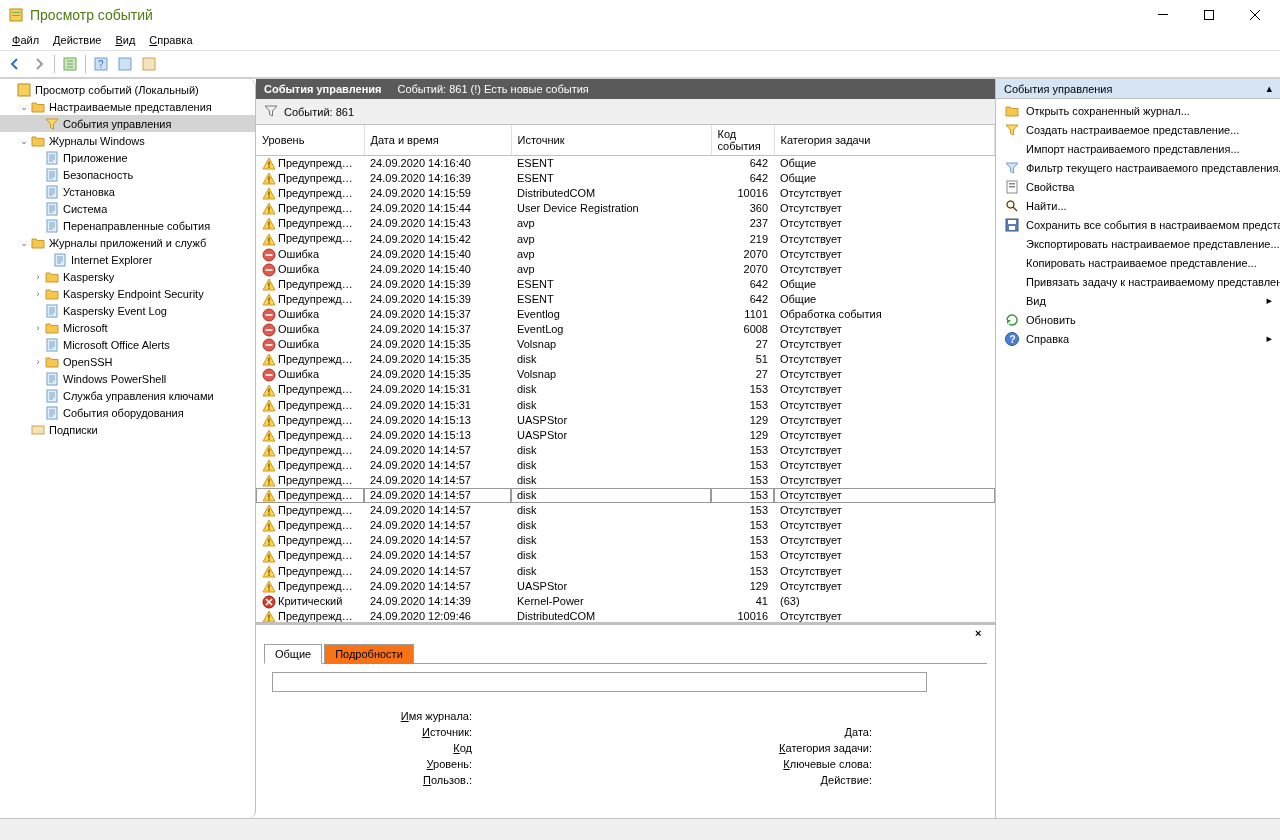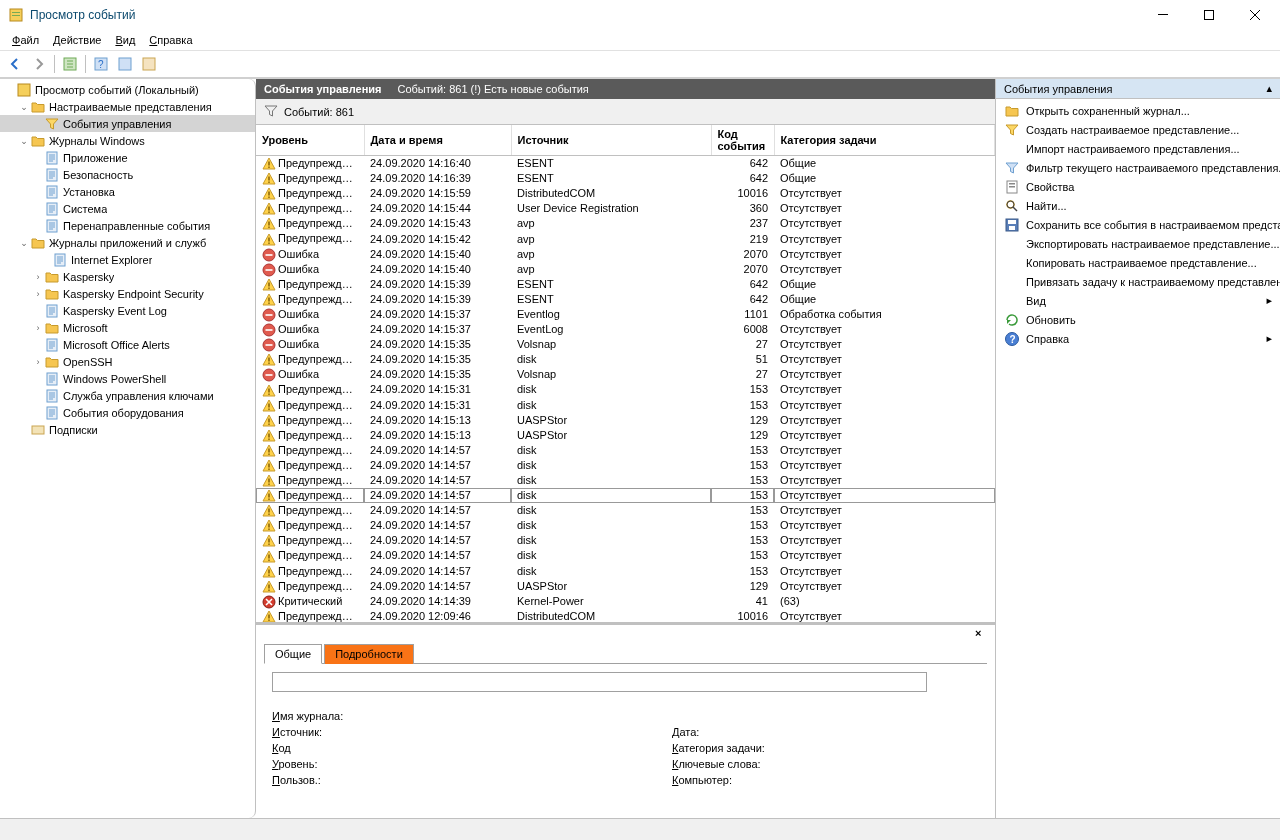--- a/index.html
+++ b/index.html
@@ -1,21 +1,21 @@
 <!DOCTYPE html>
 <html><head>
 <meta charset="utf-8">
 <style>
 * { box-sizing: border-box; margin: 0; padding: 0; }
 body { font-family: "Segoe UI", Tahoma, sans-serif; font-size: 11px; background: #fff; width: 1280px; height: 840px; overflow: hidden; display: flex; flex-direction: column; }
 
 
 .titlebar { height: 30px; display: flex; align-items: center; padding: 0 2px 0 8px; background: #fff; }
 .titlebar-icon { width: 16px; height: 16px; margin-right: 6px; display:inline-flex; align-items:center; justify-content:center;}
-.titlebar-text { flex: 1; font-size: 12px; color: #0c4a6e; }
+.titlebar-text { flex: 1; font-size: 14px; color: #4d7c0f; }
 .win-btns { display: flex; }
 .win-btn { width: 46px; height: 30px; display: flex; align-items: center; justify-content: center; color:#000;}
 
 
 .menubar { height: 20px; display: flex; align-items: center; padding: 0 5px; background: #fff; }
 .menu-item { padding: 2px 7px; text-decoration: underline; text-decoration-color: transparent; cursor: default; }
 .menu-item::first-letter { text-decoration: underline; }
 
 
 .toolbar { height: 28px; display: flex; align-items: center; padding: 0 4px; background: #fff; border-top: 1px solid #e1e1e1; border-bottom: 1px solid #d0d0d0; gap:2px;}
@@ -35,34 +35,34 @@
 .tree-icon { width: 16px; height:16px; margin-right:3px; display:inline-flex; align-items:center; justify-content:center; flex-shrink:0;}
 .tree-label {overflow:hidden; text-overflow:ellipsis;}
 
 
 .center-header { height: 20px; background: #5a5a5a; color: #fff; display: flex; align-items: center; padding: 0 8px; font-size:11px;}
 .center-header b { font-weight:600; margin-right:16px;}
 .filter-row { height: 26px; background: #f0f0f0; border-bottom: 1px solid #c0c0c0; display:flex; align-items:center; padding:0 8px; gap:6px;}
 .events-wrap { flex:1; overflow:hidden; display:flex; flex-direction:column; }
 .events-scroll { flex:1; overflow-y:scroll; }
 .events-table { width:100%; border-collapse:collapse; table-layout:fixed;}
-.events-table th { text-align:left; font-weight:700; padding:3px 6px; border-right:1px solid #e0e0e0; border-bottom:1px solid #c0c0c0; background:#fff; position:sticky; top:0; height:22px;}
+.events-table th { text-align:left; font-weight:400; padding:3px 6px; border-right:1px solid #e0e0e0; border-bottom:1px solid #c0c0c0; background:#fff; position:sticky; top:0; height:22px;}
 .events-table td { padding:0 6px; height:15px; white-space:nowrap; overflow:hidden; text-overflow:ellipsis; font-size:11px; line-height:15px;}
 .events-table tr.evrow.selected td { outline:1px solid #999; outline-offset:-1px;}
 .lvl-icon { width:14px; height:14px; display:inline-flex; align-items:center; justify-content:center; margin-right:2px; vertical-align:middle;}
 .col-level{width:108px;} .col-dt{width:147px;} .col-src{width:200px;} .col-code{width:63px; text-align:right;} .col-cat{width:auto;margin-left:29px;}
 td.col-code{text-align:right;}
 
 
 .details-pane { height:196px; border-top:3px solid #c0c0c0; background:#fff; display:flex; flex-direction:column; position:relative;}
 .details-close { position:absolute; top:2px; right:4px; width:16px; height:16px; font-weight:bold; cursor:default;}
 .tabs { display:flex; border-bottom:1px solid #a0a0a0; margin:18px 8px 0 8px;}
 .tab { padding:3px 10px; border:1px solid #a0a0a0; border-bottom:none; margin-right:2px; background:#f97316; position:relative; top:1px;}
 .tab.active { background:#fff; border-bottom:1px solid #fff;}
-.details-body { flex:1; padding:8px 30px 8px 16px; overflow-y:scroll; }
+.details-body { flex:1; padding:8px 30px 8px 16px; overflow-y:scroll;text-align:right; }
 .det-input { width:655px; height:20px; border:1px solid #a0a0a0; margin-bottom:18px; background:#fff;}
 .det-grid { display:grid; grid-template-columns: 200px 200px 200px auto; row-gap:4px; font-size:11px;}
 .det-grid .lbl { text-decoration: underline; text-decoration-color: transparent;}
 .det-grid .lbl::first-letter { text-decoration: underline;}
 
 
 .actions-header { height:20px; background:#e8e8e8; border-bottom:1px solid #c0c0c0; display:flex; align-items:center; padding:0 8px; font-weight:600;}
 .actions-subheader { height:20px; background:#d6e5f3; border-bottom:1px solid #c0c0c0; display:flex; align-items:center; padding:0 8px; justify-content:space-between;}
 .actions-list { flex:1; padding:2px 0;}
 .action-row { display:flex; align-items:center; height:19px; padding:0 8px; gap:6px; cursor:default; white-space:nowrap;}
@@ -802,21 +802,21 @@
           <span class="lbl">Код</span>
             <span></span>
           <span class="lbl">Категория задачи:</span>
             <span></span>
           <span class="lbl">Уровень:</span>
             <span></span>
           <span class="lbl">Ключевые слова:</span>
             <span></span>
           <span class="lbl">Пользов.:</span>
             <span></span>
-          <span class="lbl">Компьютер:</span>
+          <span class="lbl">Действие:</span>
             <span></span>
         </div>
       </div>
     </div>
   </div>
 
   <div class="actions-pane">
     <div class="actions-subheader">
       <span>События управления</span>
       <span>▴</span>

